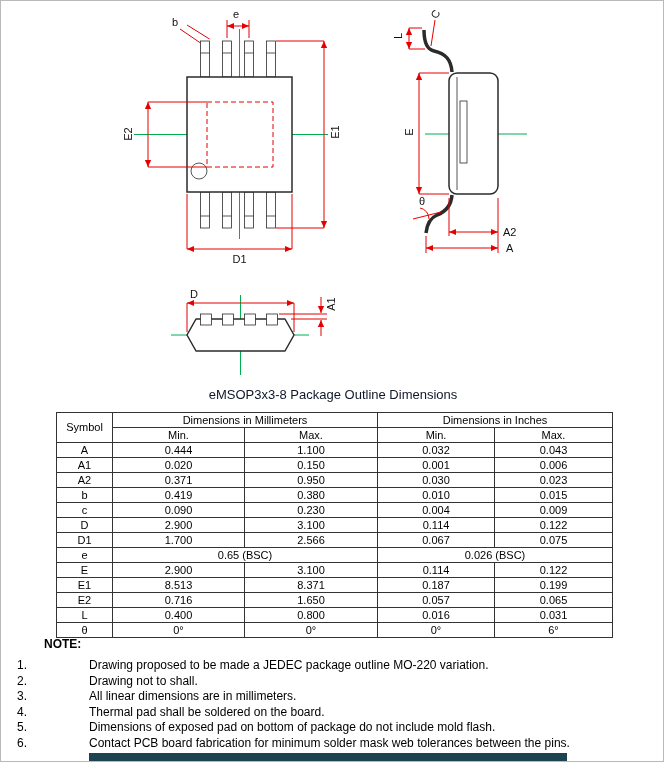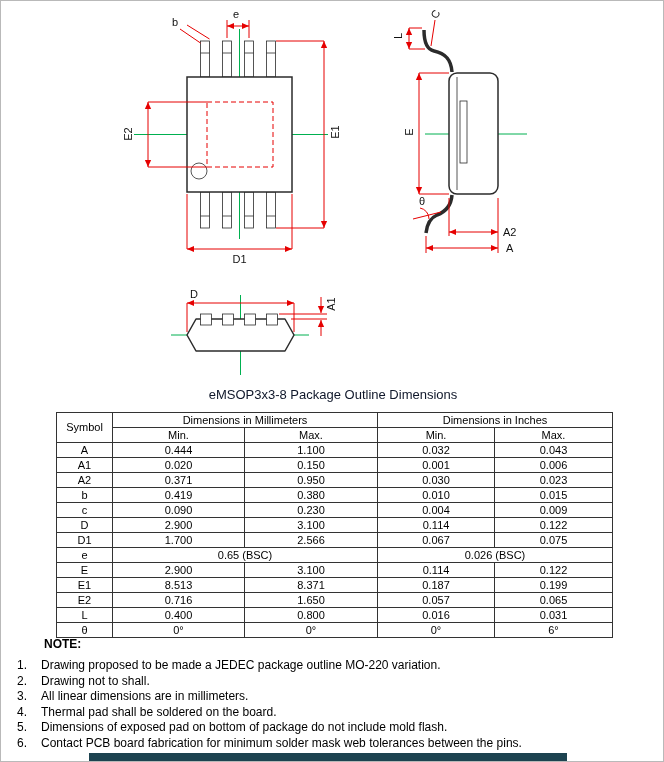--- a/index.html
+++ b/index.html
@@ -29,21 +29,21 @@
     font-size:11px;
   }
   table.dims td{
     border:1px solid #333;text-align:center;vertical-align:middle;
     height:14px;line-height:13px;padding:0 2px;overflow:hidden;
   }
   .note-head{position:absolute;left:8px;top:636px;font-size:12px;font-weight:bold;margin-left:35px;}
   .notes{position:absolute;left:16px;top:657px;width:636px;font-size:12px;}
   .note-row{display:flex;line-height:15.5px;}
   .note-no{width:24px;flex:0 0 24px;}
-  .note-text{flex:1;}
+  .note-text{flex:1;margin-left:48px;}
   .footer-bar{position:absolute;left:88px;bottom:0;width:478px;height:8px;background:#1d4350;}
 </style>
 </head>
 <body>
 
 <div class="page">
 
   <svg class="svg-top" width="255" height="275" viewBox="0 0 255 275">
     <defs>
       <marker id="ar" viewBox="0 0 10 10" refX="9" refY="5" markerWidth="8" markerHeight="8" orient="auto-start-reverse">

